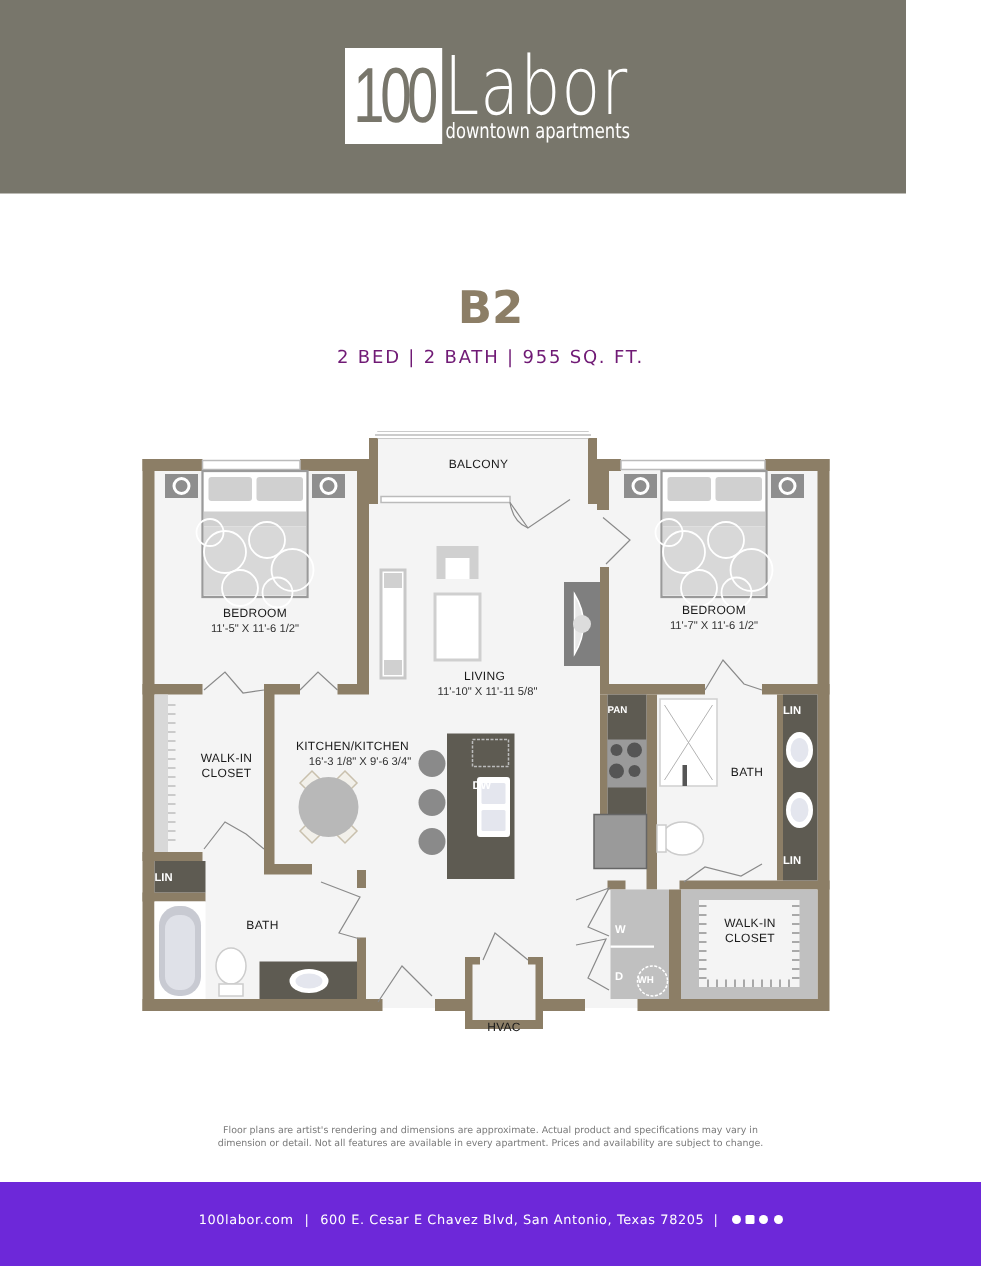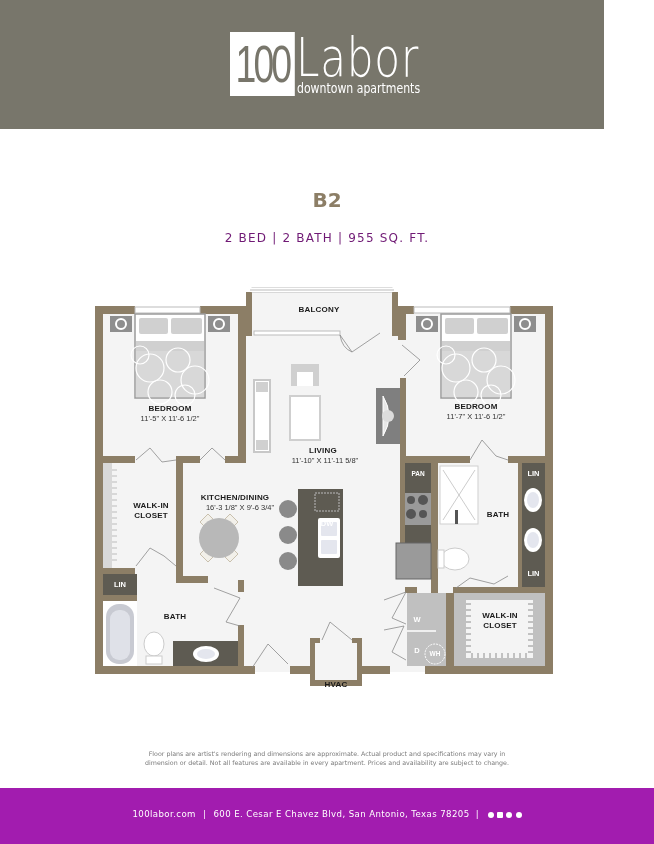--- a/index.html
+++ b/index.html
@@ -9,37 +9,37 @@
   .header { position: absolute; left: 0; top: 0; width: 604px; height: 129px; background: #78766b; }
   .logo { position: absolute; left: 230px; top: 32px; height: 64px; }
   .logo-box { position: absolute; left: 0; top: 0; width: 64px; height: 64px; background: #ffffff; color: #78766b;
     font-family: "Liberation Sans", sans-serif; font-size: 52px; line-height: 64px; text-align: center; letter-spacing: -4px;
     transform: scaleX(0.72); transform-origin: left center; width: 90px; }
   .logo-word { position: absolute; left: 66px; top: -6px; color: #ffffff; font-size: 54px; font-weight: 300; letter-spacing: 1px; white-space: nowrap;
     font-family: "DejaVu Sans", sans-serif; transform: scaleX(0.78); transform-origin: left top; }
   .logo-sub { position: absolute; left: 67px; top: 48px; color: #ffffff; font-size: 14px; white-space: nowrap; font-family: "DejaVu Sans", sans-serif;
     transform: scaleX(0.78); transform-origin: left top; }
 
-  .unit-title { position: absolute; left: 0; width: 654px; top: 188px; text-align: center; color: #8c7e66; font-size: 20px; font-weight: bold; font-family: "DejaVu Sans", sans-serif; }
+  .unit-title { position: absolute; left: 0; width: 654px; top: 188px; text-align: center; color: #8c7e66; font-size: 30px; font-weight: bold; font-family: "DejaVu Sans", sans-serif; }
   .unit-sub { position: absolute; left: 0; width: 654px; top: 231px; text-align: center; color: #701a75; font-size: 12px; letter-spacing: 1.2px; font-family: "DejaVu Sans", sans-serif; }
 
   .plan { position: absolute; left: 0; top: 0; width: 654px; height: 844px; }
 
   .disclaimer { position: absolute; left: 100px; width: 454px; top: 749px; text-align: center; color: #7a7a7a; font-size: 6.3px; line-height: 9px; font-family: "DejaVu Sans", sans-serif; }
 
-  .footer { position: absolute; left: 0; top: 788px; width: 654px; height: 56px; background: #a21caf; }
+  .footer { position: absolute; left: 0; top: 788px; width: 654px; height: 56px; background: #6d28d9; }
   .footer-text { position: absolute; left: 0; width: 654px; top: 21px; text-align: center; color: #ffffff; font-size: 8.6px; letter-spacing: 0.4px; font-family: "DejaVu Sans", sans-serif; }
   .footer-text .sep, .footer-text span { display: inline-block; }
   .social { display: inline-flex; gap: 2px; vertical-align: middle; margin-left: 3px; }
   .social i { display: inline-block; width: 6px; height: 6px; background: #ffffff; border-radius: 50%; }
   .social i.sq { border-radius: 1px; }
 
-  .lbl { position: absolute; font-weight: bold; color: #1a1a1a; font-size: 8px; text-align: center; white-space: nowrap; font-family: "Liberation Sans", sans-serif; letter-spacing: 0.2px; }
+  .lbl { position: absolute; font-weight: normal; color: #1a1a1a; font-size: 8px; text-align: center; white-space: nowrap; font-family: "Liberation Sans", sans-serif; letter-spacing: 0.2px; }
   .dim { position: absolute; color: #333; font-size: 7.5px; text-align: center; white-space: nowrap; font-family: "Liberation Sans", sans-serif; }
-  .tag { position: absolute; font-weight: bold; color: #ffffff; font-size: 7.5px; text-align: center; font-family: "Liberation Sans", sans-serif; }
+  .tag { position: absolute; font-weight: bold; color: #ffffff; font-size: 7.5px; font-family: "Liberation Sans", sans-serif; }
 </style>
 </head>
 <body>
 
 <div class="header">
   <div class="logo">
     <div class="logo-box">100</div>
     <div class="logo-word">Labor</div>
     <div class="logo-sub">downtown apartments</div>
   </div>
@@ -298,21 +298,21 @@
 
   <div class="lbl" style="left:288px;top:446px;width:70px;">LIVING</div>
   <div class="dim" style="left:270px;top:456px;width:110px;">11'-10" X 11'-11 5/8"</div>
 
   <div class="lbl" style="left:436px;top:402px;width:80px;">BEDROOM</div>
   <div class="dim" style="left:426px;top:412px;width:100px;">11'-7" X 11'-6 1/2"</div>
 
   <div class="lbl" style="left:124px;top:501px;width:54px;">WALK-IN</div>
   <div class="lbl" style="left:124px;top:511px;width:54px;">CLOSET</div>
 
-  <div class="lbl" style="left:190px;top:493px;width:90px;">KITCHEN/DINING</div>
+  <div class="lbl" style="left:190px;top:493px;width:90px;">KITCHEN/KITCHEN</div>
   <div class="dim" style="left:190px;top:503px;width:100px;">16'-3 1/8" X 9'-6 3/4"</div>
 
   <div class="lbl" style="left:478px;top:510px;width:40px;">BATH</div>
   <div class="lbl" style="left:155px;top:612px;width:40px;">BATH</div>
   <div class="lbl" style="left:315px;top:657px;width:42px;margin-top:23px;">HVAC</div>
 
   <div class="lbl" style="left:472px;top:611px;width:56px;">WALK-IN</div>
   <div class="lbl" style="left:472px;top:621px;width:56px;">CLOSET</div>
 
   <div class="tag" style="left:315px;top:519px;width:24px;">DW</div>

